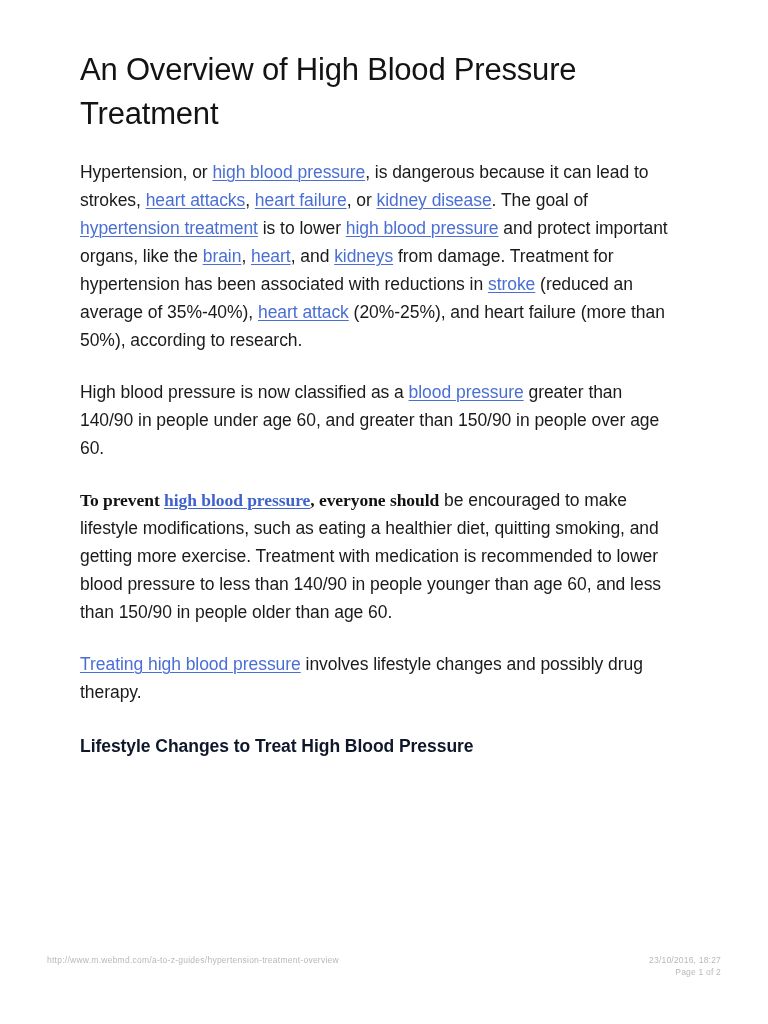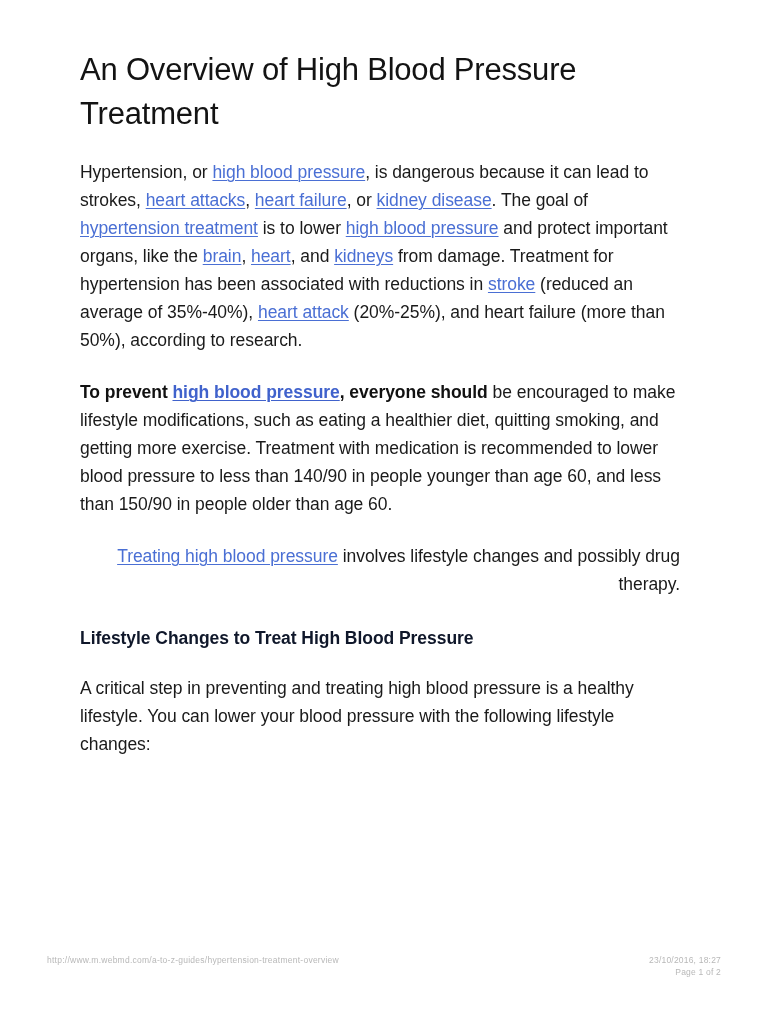--- a/index.html
+++ b/index.html
@@ -48,21 +48,20 @@
     font-size: 17.5px;
     line-height: 28px;
     color: #1a1a1a;
     margin: 0 0 24px 0;
     text-align: left;
     letter-spacing: -0.05px;
   }
 
   .para.tight {
     margin-bottom: 26px;
-    text-align: right;
   }
 
   .section-heading {
     font-size: 17.5px;
     line-height: 28px;
     font-weight: 700;
     color: #0f172a;
     margin: 0 0 22px 0;
     letter-spacing: -0.05px;
   }
@@ -71,20 +70,21 @@
     color: #4a6fd4;
     text-decoration: underline;
     text-decoration-thickness: 1px;
     text-underline-offset: 2px;
     cursor: pointer;
   }
 
   strong.bd {
     font-weight: 700;
     color: #111111;
+    font-family: Liberation Serif, serif;
   }
 
   strong.bd a.lnk {
     color: #4062cc;
     font-weight: 700;
   }
 
   .footer {
     position: absolute;
     left: 0;
@@ -122,28 +122,28 @@
 <body>
 
 <div class="page">
 
   <div class="content">
 
     <h1 class="doc-title">An Overview of High Blood Pressure Treatment</h1>
 
     <p class="para"><span>Hypertension, or </span><a class="lnk">high blood pressure</a><span>, is dangerous because it can lead to strokes, </span><a class="lnk">heart attacks</a><span>, </span><a class="lnk">heart failure</a><span>, or </span><a class="lnk">kidney disease</a><span>. The goal of </span><a class="lnk">hypertension treatment</a><span> is to lower </span><a class="lnk">high blood pressure</a><span> and protect important organs, like the </span><a class="lnk">brain</a><span>, </span><a class="lnk">heart</a><span>, and </span><a class="lnk">kidneys</a><span> from damage. Treatment for hypertension has been associated with reductions in </span><a class="lnk">stroke</a><span> (reduced an average of 35%-40%), </span><a class="lnk">heart attack</a><span> (20%-25%), and heart failure (more than 50%), according to research.</span></p>
 
+    <p class="para"><span>High blood pressure is now classified as a </span><a class="lnk">blood pressure</a><span> greater than 140/90 in people under age 60, and greater than 150/90 in people over age 60.</span></p>
 
     <p class="para"><strong class="bd"><span>To prevent </span><a class="lnk">high blood pressure</a><span>, everyone should</span></strong><span> be encouraged to make lifestyle modifications, such as eating a healthier diet, quitting smoking, and getting more exercise. Treatment with medication is recommended to lower blood pressure to less than 140/90 in people younger than age 60, and less than 150/90 in people older than age 60.</span></p>
 
     <p class="para tight"><a class="lnk">Treating high blood pressure</a><span> involves lifestyle changes and possibly drug therapy.</span></p>
 
     <h2 class="section-heading">Lifestyle Changes to Treat High Blood Pressure</h2>
 
-    <p class="para"><span>A critical step in preventing and treating high blood pressure is a healthy lifestyle. You can lower your blood pressure with the following lifestyle changes:</span></p>
 
   </div>
 
   <div class="footer">
     <div class="footer-url">http://www.m.webmd.com/a-to-z-guides/hypertension-treatment-overview</div>
     <div class="footer-right">
       <div>23/10/2016, 18:27</div>
       <div>Page 1 of 2</div>
     </div>
   </div>

